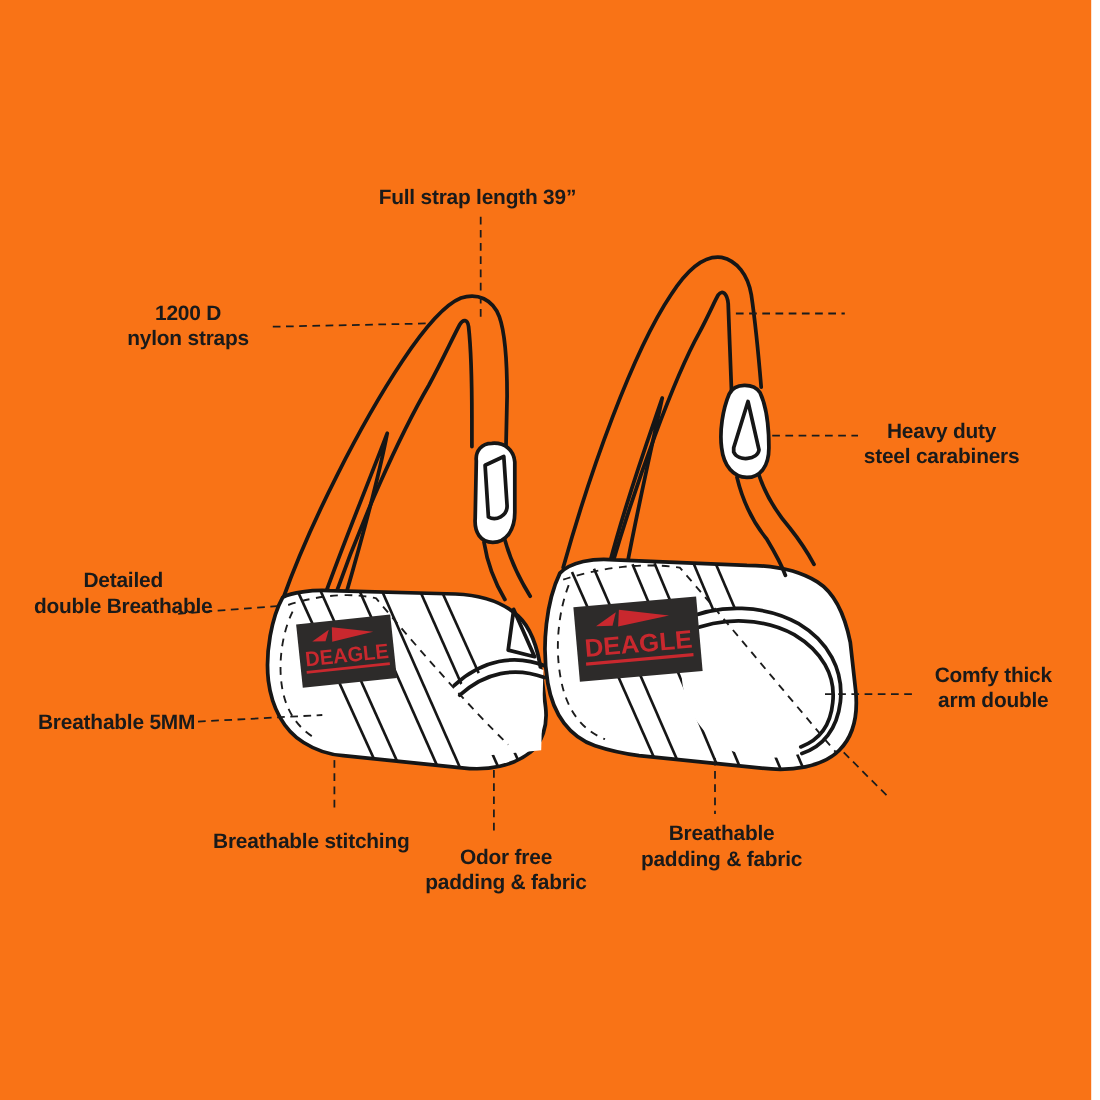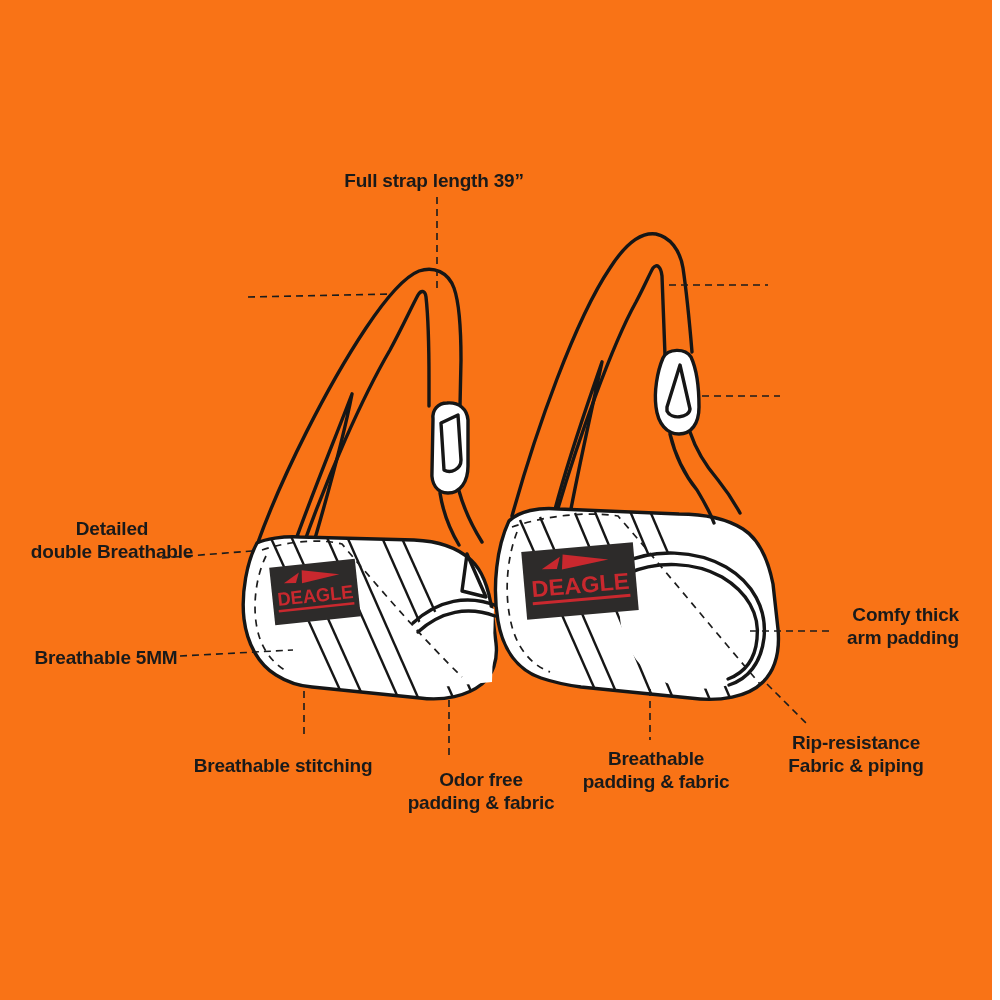--- a/index.html
+++ b/index.html
@@ -16,24 +16,24 @@
   }
   .lbl span{display:block;}
   
   #lbl-full{left:434px;top:180px;}
   #lbl-nylon{left:171px;top:297px;}
   #lbl-adjustable{left:862px;top:282px;}
   #lbl-carabiner{left:856px;top:404px;}
   #lbl-stitching{left:112px;top:530px;margin-top:10px;}
   #lbl-thickness{left:106px;top:657px;}
   #lbl-reinforced{left:283px;top:765px;}
-  #lbl-odor{left:481px;top:791px;text-align:center;}
+  #lbl-odor{left:460px;top:791px;text-align:center;}
   #lbl-breathable{left:656px;top:770px;}
   #lbl-rip{left:856px;top:754px;}
-  #lbl-comfy{left:903px;top:626px;text-align:right;}
+  #lbl-comfy{left:903px;top:626px;}
 
   
   .ln{fill:none;stroke:#161616;stroke-width:3.4;stroke-linecap:round;stroke-linejoin:round;}
   .ln-fill{fill:#ffffff;stroke:#161616;stroke-width:3.4;stroke-linejoin:round;}
   .stripe{fill:none;stroke:#161616;stroke-width:2.4;stroke-linecap:butt;}
   .stitch{fill:none;stroke:#1c1c1c;stroke-width:1.7;stroke-dasharray:7 6;stroke-linecap:butt;}
   .leader{fill:none;stroke:#1c1c1c;stroke-width:1.6;stroke-dasharray:7 5;stroke-linecap:butt;}
   .whitefill{fill:#ffffff;stroke:none;}
 </style>
 </head>
@@ -153,22 +153,30 @@
       <path class="leader" d="M650,689 L650,740"></path>
       <path class="leader" d="M767,684 L806,723"></path>
       <path class="leader" d="M750,631 L832,631"></path>
     </g>
   </svg>
 
   <div class="lbl" id="lbl-full">
     <span>Full strap length 39”</span>
   </div>
 
-
-
+  <div class="lbl" id="lbl-nylon">
+    <span>1200 D</span>
+    <span>nylon straps</span>
+  </div>
+
+
+  <div class="lbl" id="lbl-carabiner">
+    <span>Heavy duty</span>
+    <span>steel carabiners</span>
+  </div>
 
   <div class="lbl" id="lbl-stitching">
     <span>Detailed</span>
     <span>double Breathable</span>
   </div>
 
   <div class="lbl" id="lbl-thickness">
     <span>Breathable 5MM</span>
   </div>
 
@@ -179,23 +187,19 @@
   <div class="lbl" id="lbl-odor">
     <span>Odor free</span>
     <span>padding &amp; fabric</span>
   </div>
 
   <div class="lbl" id="lbl-breathable">
     <span>Breathable</span>
     <span>padding &amp; fabric</span>
   </div>
 
-  <div class="lbl" id="lbl-rip">
-    <span>Rip-resistance</span>
-    <span>Fabric &amp; piping</span>
-  </div>
 
   <div class="lbl" id="lbl-comfy">
     <span>Comfy thick</span>
-    <span>arm padding</span>
+    <span>arm double</span>
   </div>
 
 </div>
 
 </body></html>

